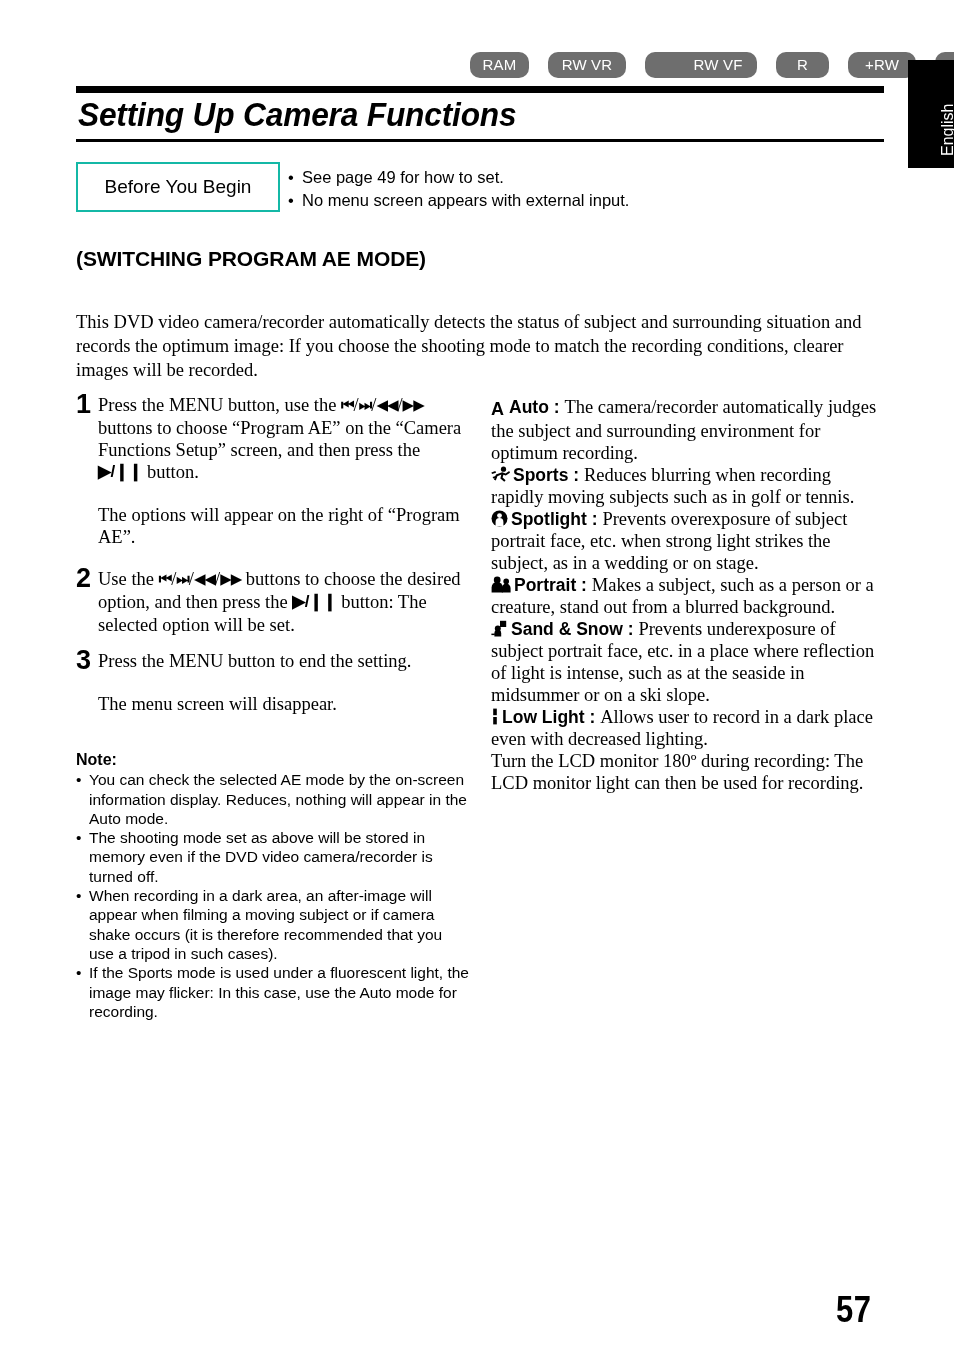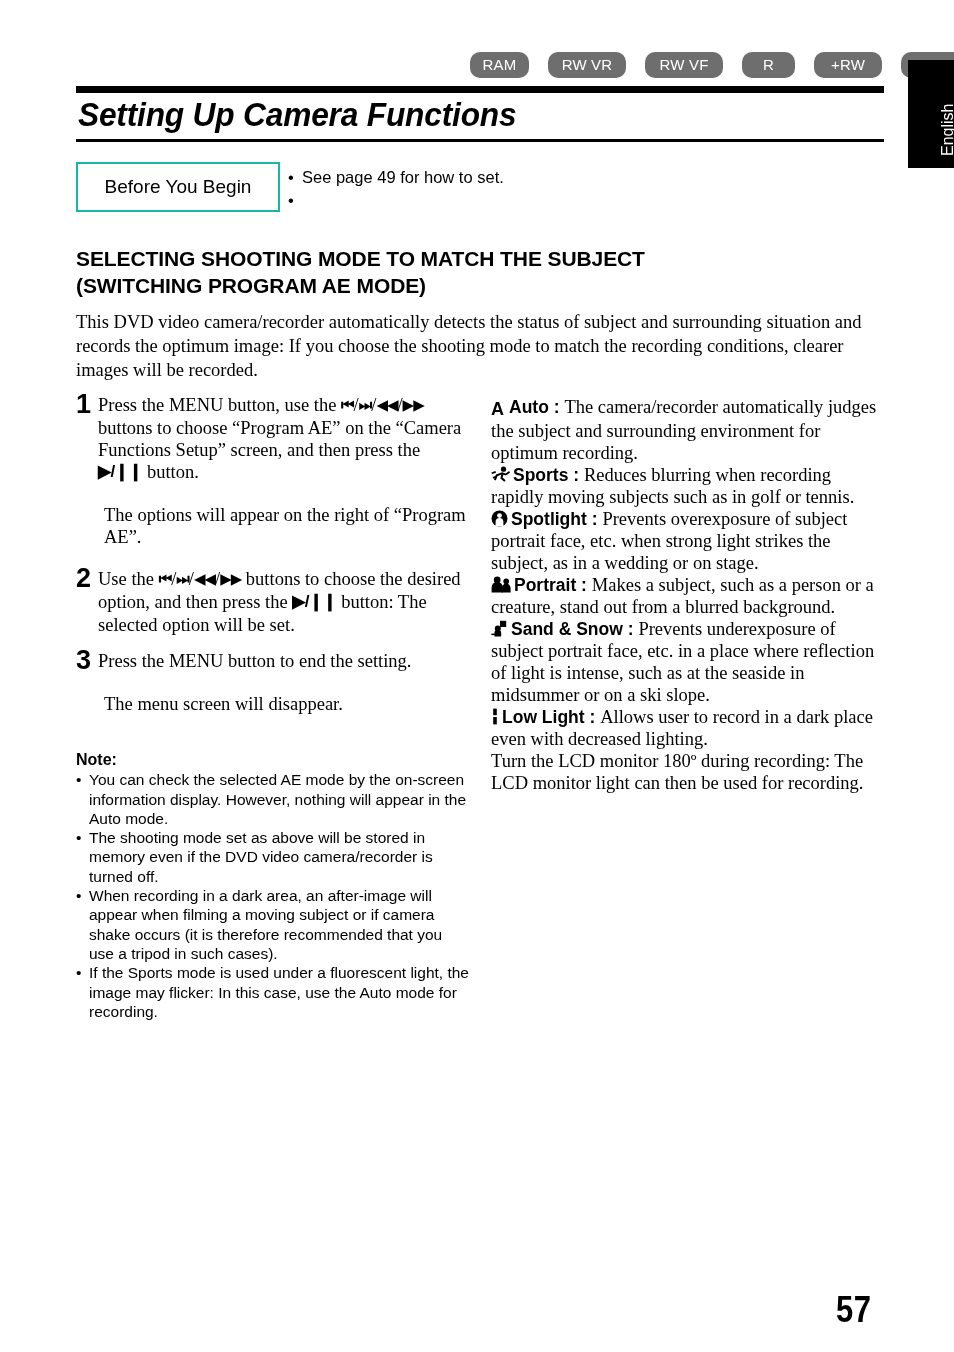--- a/index.html
+++ b/index.html
@@ -31,21 +31,21 @@
     border-radius: 10px;
     font-family: "Liberation Sans", sans-serif;
     font-size: 15px;
     line-height: 1;
     padding: 5px 0 6px 0;
     text-align: center;
     letter-spacing: .2px;
   }
   .badge.w-ram  { width: 59px; }
   .badge.w-rwvr { width: 78px; }
-  .badge.w-rwvf { width: 78px; }
+  .badge.w-rwvf { width: 78px; padding-left: 34px; }
   .badge.w-r    { width: 53px; }
   .badge.w-prw  { width: 68px; }
   .badge.w-card { width: 77px; }
 
   
   .lang-tab {
     position: absolute;
     top: 60px;
     left: 908px;
     width: 46px;
@@ -185,21 +185,21 @@
     margin-top: -3px;
   }
   .step-body {
     font-size: 18.5px;
     line-height: 22px;
     flex: 1;
   }
   .step-sub {
     font-size: 18.5px;
     line-height: 22px;
-    margin-left: 28px;
+    margin-left: 22px;
     margin-top: 20px;
   }
   .gap-20 { height: 20px; }
   .gap-14 { height: 14px; }
 
   
   .glyph {
     font-family: "DejaVu Sans", sans-serif;
     font-weight: bold;
     font-size: 15px;
@@ -304,25 +304,25 @@
 <div class="byb-box">
   <span>Before You Begin</span>
 </div>
 <div class="byb-list">
   <div class="li">
     <span class="bullet">•</span>
     <span>See page 49 for how to set.</span>
   </div>
   <div class="li">
     <span class="bullet">•</span>
+    <span>No menu screen appears with external input.</span>
   </div>
 </div>
 
 <div class="section-head">
-  <div>SELECTING SHOOTING MODE TO MATCH THE SUBJECT</div>
   <div>(SWITCHING PROGRAM AE MODE)</div>
 </div>
 
 <div class="intro">This DVD video camera/recorder automatically detects the status of subject and surrounding situation and records the optimum image: If you choose the shooting mode to match the recording conditions, clearer images will be recorded.</div>
 
 <div class="col-left">
 
   <div class="step">
     <div class="step-num">1</div>
     <div class="step-body"><span>Press the MENU button, use the </span><span class="glyph">⏮</span><span>/</span><span class="glyph">⏭</span><span>/</span><span class="glyph">◀◀</span><span>/</span><span class="glyph">▶▶</span><span> buttons to choose “Program AE” on the “Camera Functions Setup” screen, and then press the </span><span class="glyph-pp">▶/❙❙</span><span> button.</span></div>
@@ -343,21 +343,21 @@
     <div class="step-body">Press the MENU button to end the setting.</div>
   </div>
   <div class="step-sub">The menu screen will disappear.</div>
 
 </div>
 
 <div class="note">
   <div class="note-title"><span>Note</span><span>:</span></div>
   <div class="li">
     <span class="bullet">•</span>
-    <span class="li-text">You can check the selected AE mode by the on-screen information display. However, nothing will appear in the Auto mode.</span>
+    <span class="li-text">You can check the selected AE mode by the on-screen information display. Reduces, nothing will appear in the Auto mode.</span>
   </div>
   <div class="li">
     <span class="bullet">•</span>
     <span class="li-text">The shooting mode set as above will be stored in memory even if the DVD video camera/recorder is turned off.</span>
   </div>
   <div class="li">
     <span class="bullet">•</span>
     <span class="li-text">When recording in a dark area, an after-image will appear when filming a moving subject or if camera shake occurs (it is therefore recommended that you use a tripod in such cases).</span>
   </div>
   <div class="li">

